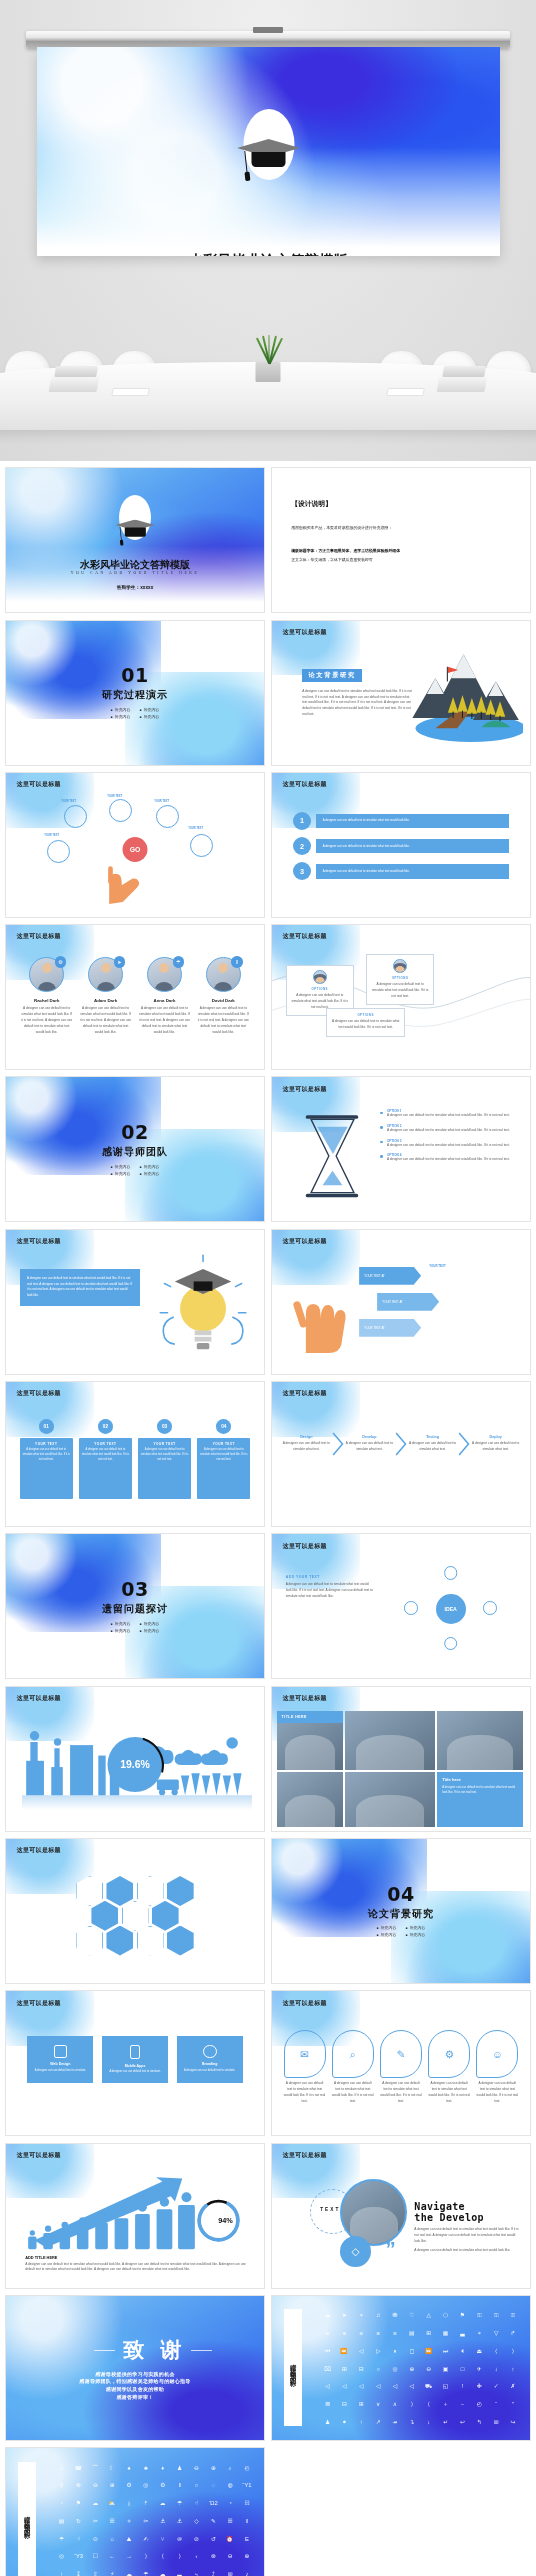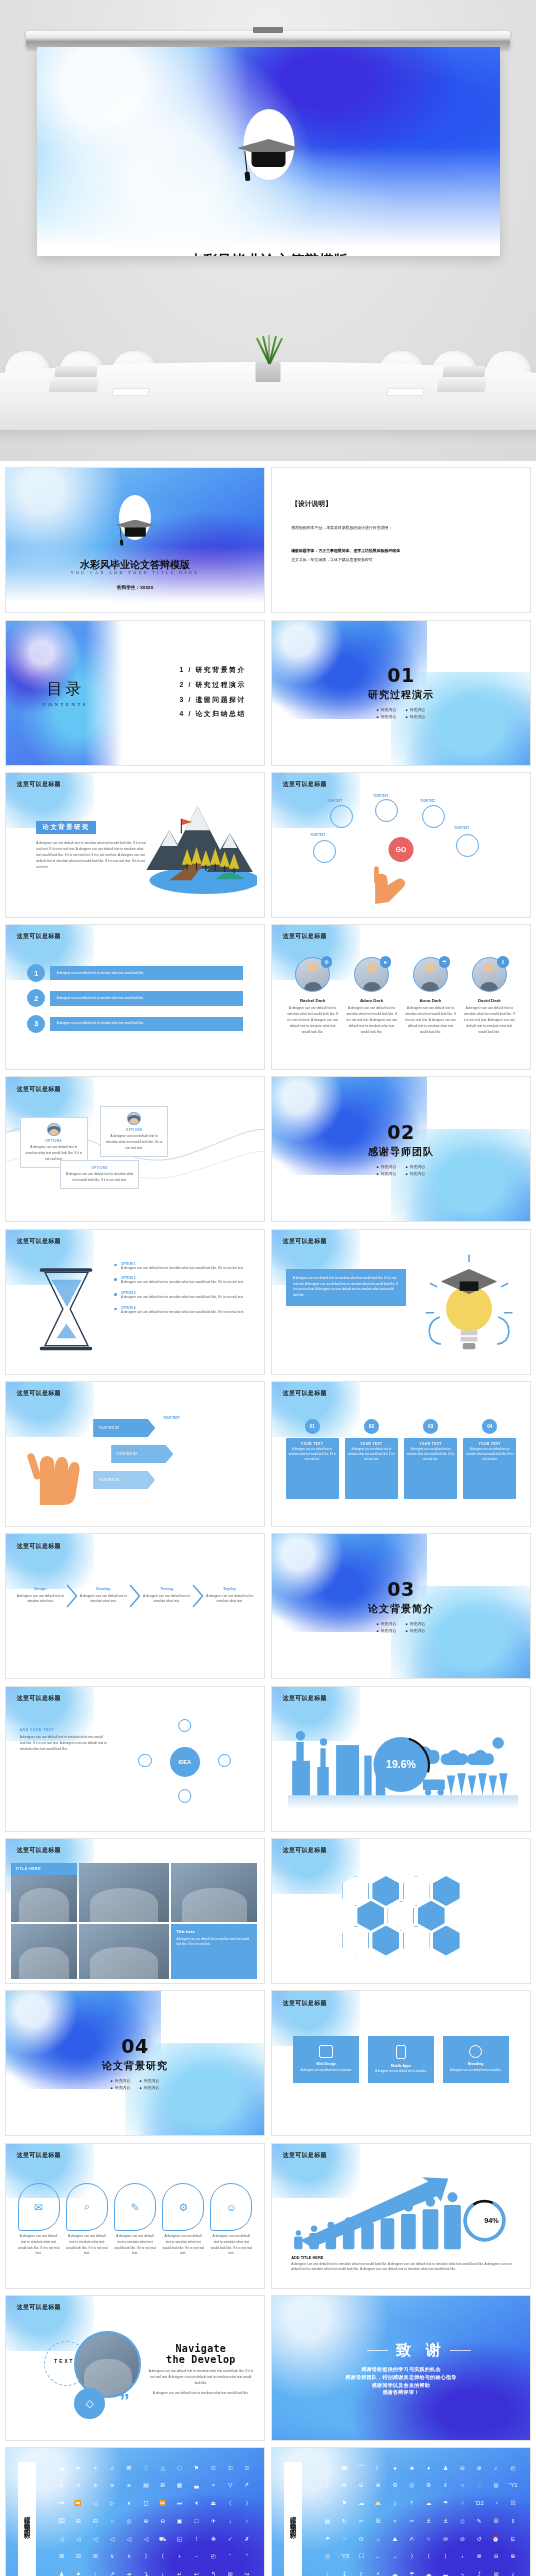--- a/index.html
+++ b/index.html
@@ -159,21 +159,21 @@
      display:grid; grid-template-columns:repeat(12,1fr); grid-auto-rows:1fr;
      align-items:center; justify-items:center; z-index:6; }
   .ic-grid span { font-size:5.8px; color:rgba(255,255,255,.92); line-height:1; }
   .ic-side { position:absolute; left:11.5px; top:13.6px; bottom:13.6px; width:18px; background:#fff;
      z-index:7; display:flex; align-items:center; justify-content:center; }
   .ic-side b { writing-mode:vertical-rl; font-size:6.3px; font-weight:700; color:#1b1b1b;
      letter-spacing:2.6px; }
 
   .thx-wrap { position:absolute; inset:0; z-index:5; display:flex; flex-direction:column;
      align-items:center; justify-content:center; color:#fff; }
-  .thx-t { font-size:15px; font-weight:700; letter-spacing:5.2px; position:relative;margin-left:40px; }
+  .thx-t { font-size:21px; font-weight:700; letter-spacing:5.2px; position:relative;margin-left:40px; }
   .thx-t:before,.thx-t:after{content:"";position:absolute;top:50%;width:21px;height:0.8px;
      background:rgba(255,255,255,.75);}
   .thx-t:before{left:-29px;} .thx-t:after{right:-25px;}
   .thx-l { font-size:5px; font-weight:700; margin-top:1.6px; letter-spacing:0.3px; }
   .thx-lines { margin-top:5.2px; text-align:center; }
 </style>
 </head>
 <body>
 
 <div class="hero">
@@ -230,33 +230,20 @@
     <div style="position:absolute;left:0;right:0;top:116px;text-align:center;font-size:4.7px;font-weight:700;color:#111;z-index:5;">答辩学生：xxxxx</div>
   </div>
 
   <div class="slide">
     <div style="position:absolute;left:19px;top:31px;font-size:6.8px;font-weight:700;color:#111;">【设计说明】</div>
     <div style="position:absolute;left:19px;top:57px;font-size:3.9px;color:#222;">感谢您购买本产品，本页将对该模版的设计进行补充说明：</div>
     <div style="position:absolute;left:19px;top:80px;font-size:3.9px;font-weight:700;color:#111;">模版标题字体：方正兰亭粗黑简体、造字工坊悦黑体验版纤细体</div>
     <div style="position:absolute;left:19px;top:89px;font-size:3.9px;color:#111;">正文字体：华文细黑，字体下载后直接安装即可</div>
   </div>
 
-  <div class="slide">
-    <div class="wash w-left-half"></div>
-    <div class="toc-l">
-      <div class="toc-cn">目录</div>
-      <div class="toc-en">CONTENTS</div>
-    </div>
-    <ul class="toc-r">
-      <li>1 / 研究背景简介</li>
-      <li>2 / 研究过程演示</li>
-      <li>3 / 遗留问题探讨</li>
-      <li>4 / 论文归纳总结</li>
-    </ul>
-  </div>
 
   <div class="slide">
     <div class="wash w-tl"></div>
     <div class="wash w-br"></div>
     <div class="sec-wrap">
       <div class="sec-num">01</div>
       <div class="sec-cn">研究过程演示</div>
       <div class="sec-bul">
         <span>补充内容</span>
         <span>补充内容</span>
@@ -557,21 +544,21 @@
         <div class="body-txt" style="margin-top:2.1px;">A designer can use default text to simulate what text.</div>
       </div>
     </div>
   </div>
 
   <div class="slide">
     <div class="wash w-tl"></div>
     <div class="wash w-br"></div>
     <div class="sec-wrap">
       <div class="sec-num">03</div>
-      <div class="sec-cn">论文背景简介</div>
+      <div class="sec-cn">遗留问题探讨</div>
       <div class="sec-bul">
         <span>补充内容</span>
         <span>补充内容</span>
         <span>补充内容</span>
         <span>补充内容</span>
       </div>
     </div>
   </div>
 
   <div class="slide">
@@ -795,21 +782,21 @@
   </div>
 
   <div class="slide">
     <div class="wash w-corner-sm"></div>
     <div class="s-title">这里可以是标题</div>
     <div style="position:absolute;left:38px;top:45px;width:45px;height:45px;border-radius:50%;border:0.7px dashed #7fb4e4;"></div>
     <div style="position:absolute;left:48px;top:63px;font-size:4.7px;font-weight:700;color:#111;letter-spacing:2.1px;">TEXT</div>
     <div class="photo" style="position:absolute;left:68px;top:35px;width:67px;height:67px;border-radius:50%;border:2.6px solid #5aa5e4;"></div>
     <div style="position:absolute;left:68px;top:92px;width:31px;height:31px;border-radius:50%;background:#5aa5e4;display:flex;align-items:center;justify-content:center;color:#fff;font-size:10.5px;">◇</div>
     <div style="position:absolute;left:113px;top:99px;font-size:21px;font-weight:800;color:#5aa5e4;line-height:.6;">”</div>
-    <div style="position:absolute;right:10.5px;top:47px;width:105px;text-align:center;">
+    <div style="position:absolute;right:10.5px;top:57px;width:105px;text-align:left;">
       <div style="font-size:10px;font-weight:700;color:#111;font-family:'DejaVu Sans Mono',monospace;letter-spacing:0.3px;">Navigate</div>
       <div style="font-size:10px;font-weight:700;color:#111;font-family:'DejaVu Sans Mono',monospace;letter-spacing:0.3px;">the Develop</div>
       <div class="body-txt" style="margin-top:4.2px;">A designer can use default text to simulate what text would look like. If it is not real text. A designer can use default text to simulate what text would look like.</div>
       <div class="body-txt" style="margin-top:3.7px;">A designer can use default text to simulate what text would look like.</div>
     </div>
   </div>
 
   <div class="slide">
     <div class="wash w-full"></div>
     <div class="thx-wrap">

